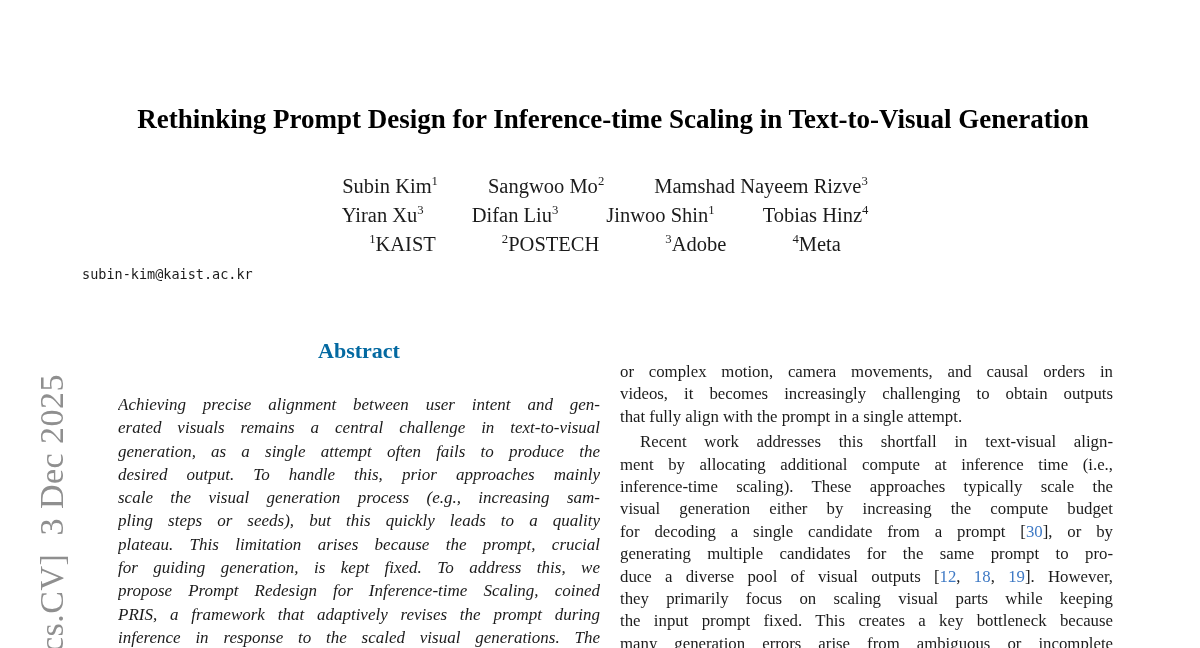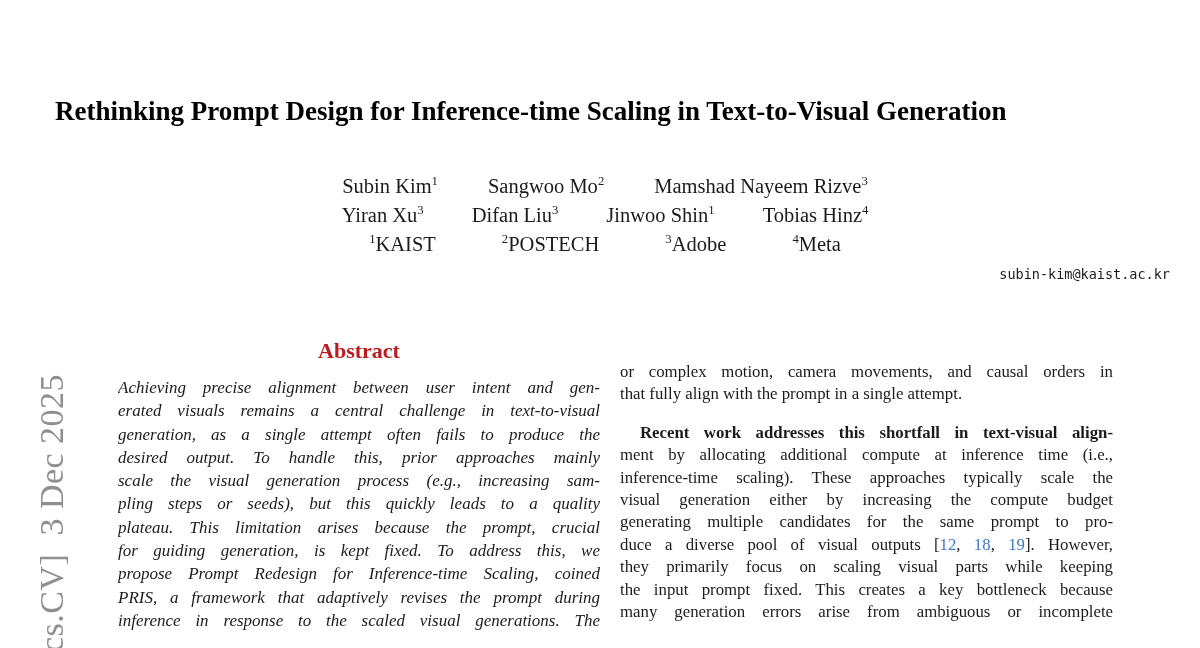--- a/index.html
+++ b/index.html
@@ -21,21 +21,22 @@
     transform-origin: 0 0;
     font-size: 34px;
     color: #8f8f8f;
     white-space: pre;
     letter-spacing: 0.5px;
   }
 
   .title {
     position: absolute;
     top: 96px; left: 55px; width: 1100px;
-    margin: 0;
+    margin: 8px;
+    text-align: center;
     font-size: 27px;
     font-weight: bold;
     color: #000000;
     white-space: nowrap;
   }
 
   .authors {
     position: absolute;
     top: 172px; left: 55px; width: 1100px;
     font-size: 20.5px;
@@ -46,58 +47,58 @@
     line-height: 29px;
     white-space: nowrap;
   }
   .author-row.r1 { gap: 50px; }
   .author-row.r2 { gap: 48px; }
   .author-row.r3 { gap: 66px; }
   sup { font-size: 62%; line-height: 0; }
 
   .email {
     position: absolute;
-    top: 266px; left: 70px; width: 1100px;
-    text-align: right;
+    top: 266px; left: 82px; width: 1100px;
+    text-align: left;
     font-family: "DejaVu Sans Mono", monospace;
     font-size: 13.5px;
     color: #1b1b1b;
   }
 
   .col { position: absolute; }
   .col-left  { left: 118px; top: 338px; width: 482px; }
   .col-right { left: 620px; top: 361px; width: 493px; }
 
   .abstract-heading {
-    margin: 0 0 12px 0;
+    margin: 0 0 29px 0;
     text-align: center;
     font-size: 22px;
     font-weight: bold;
     line-height: 26px;
-    color: #b91c1c;
+    color: #0369a1;
   }
   .abs-line {
     font-style: italic;
     font-size: 17px;
     line-height: 23.3px;
     text-align: justify;
     text-align-last: justify;
     overflow: hidden;
     white-space: nowrap0; 
   }
 
   .rline {
     font-size: 16.8px;
     line-height: 22.4px;
     text-align: justify;
     text-align-last: justify;
     overflow: hidden;
   }
   .rline.endpara { text-align-last: left; }
-  .rline.parastart { margin-top: 16px; text-indent: 20px; font-weight: bold; }
+  .rline.parastart { margin-top: 3px; text-indent: 20px; }
 
   .cite {
     color: #3e79c4;
     text-decoration: none;
     cursor: pointer;
   }
 </style>
 </head>
 <body>
 
@@ -139,25 +140,27 @@
     <div class="abs-line">pling steps or seeds), but this quickly leads to a quality</div>
     <div class="abs-line">plateau. This limitation arises because the prompt, crucial</div>
     <div class="abs-line">for guiding generation, is kept fixed. To address this, we</div>
     <div class="abs-line">propose Prompt Redesign for Inference-time Scaling, coined</div>
     <div class="abs-line">PRIS, a framework that adaptively revises the prompt during</div>
     <div class="abs-line">inference in response to the scaled visual generations. The</div>
   </div>
 
   <div class="col col-right">
     <div class="rline">or complex motion, camera movements, and causal orders in</div>
+    <div class="rline">videos, it becomes increasingly challenging to obtain outputs</div>
     <div class="rline endpara">that fully align with the prompt in a single attempt.</div>
     <div class="rline parastart">Recent work addresses this shortfall in text-visual align-</div>
     <div class="rline">ment by allocating additional compute at inference time (i.e.,</div>
     <div class="rline">inference-time scaling). These approaches typically scale the</div>
     <div class="rline">visual generation either by increasing the compute budget</div>
+    <div class="rline"><span>for decoding a single candidate from a prompt [</span><a class="cite">30</a><span>], or by</span></div>
     <div class="rline">generating multiple candidates for the same prompt to pro-</div>
     <div class="rline"><span>duce a diverse pool of visual outputs [</span><a class="cite">12</a><span>, </span><a class="cite">18</a><span>, </span><a class="cite">19</a><span>]. However,</span></div>
     <div class="rline">they primarily focus on scaling visual parts while keeping</div>
     <div class="rline">the input prompt fixed. This creates a key bottleneck because</div>
     <div class="rline">many generation errors arise from ambiguous or incomplete</div>
   </div>
 
 </div>
 
 </body></html>

